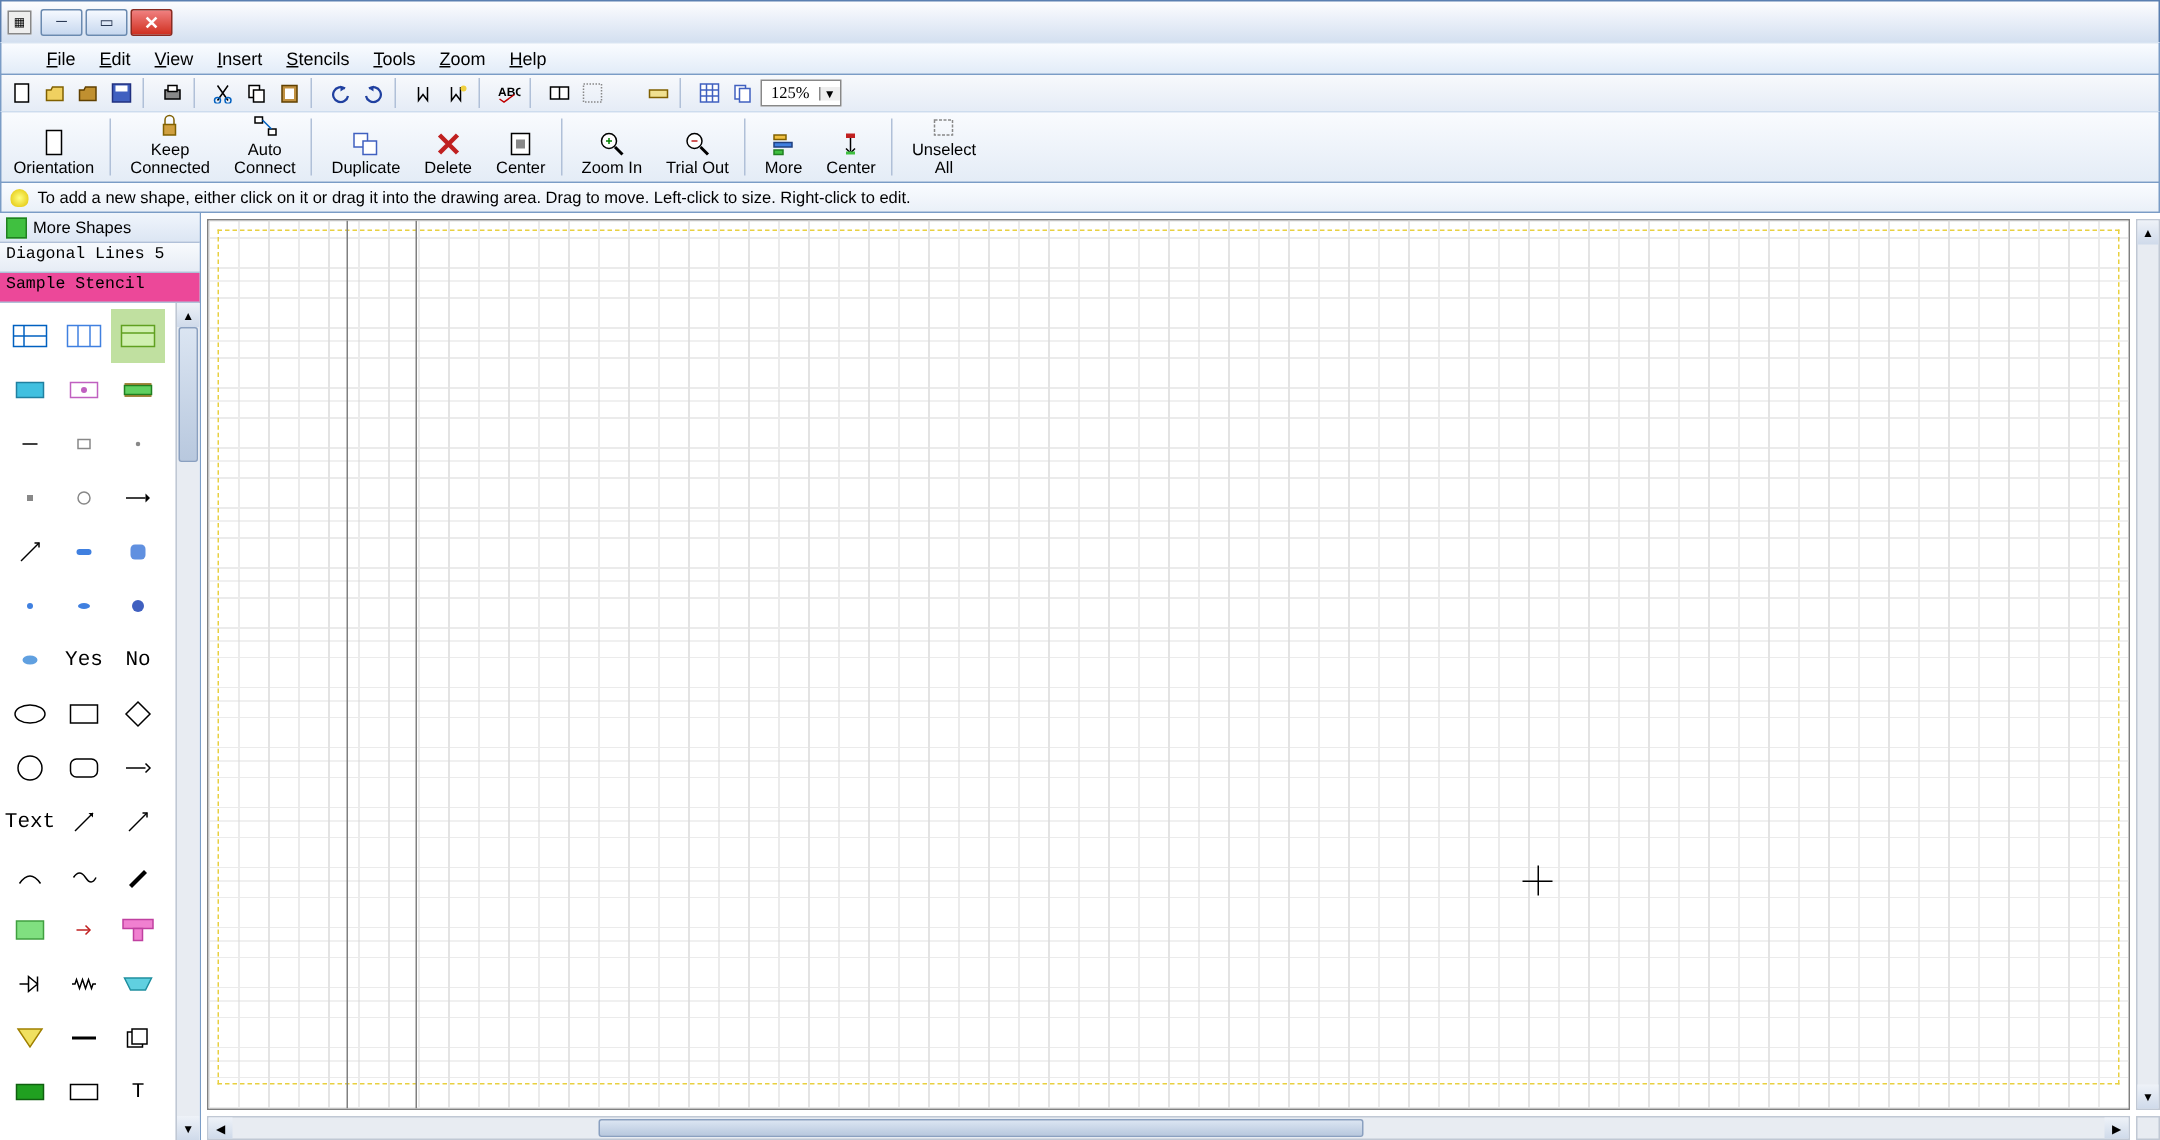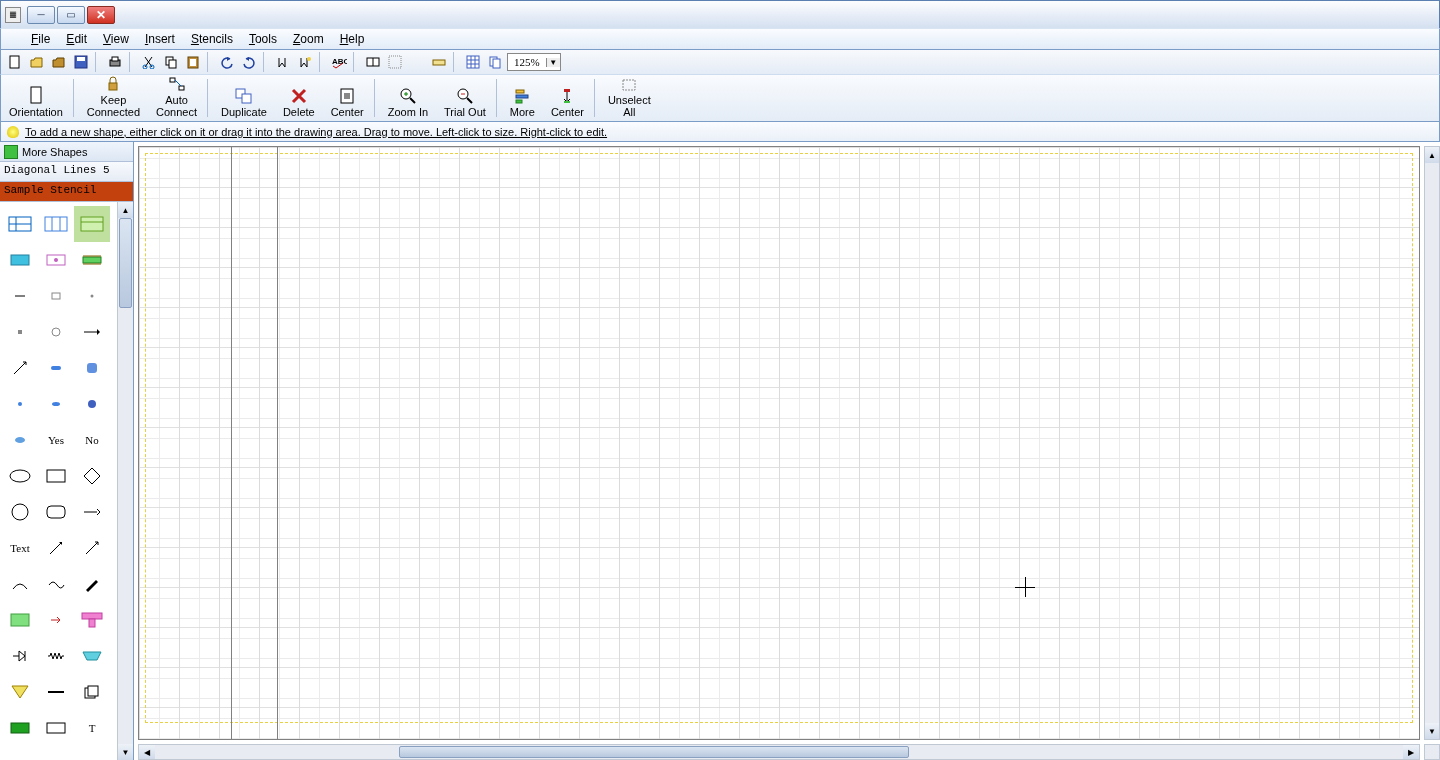--- a/index.html
+++ b/index.html
@@ -26,33 +26,33 @@
 .zoombox span { padding: 0 6px; font-size:11px; font-family:Tahoma; }
 .zoombox .dd { width:14px; text-align:center; border-left:1px solid #888; background:#eee; font-size:8px;}
 
 
 .toolbar2 { height: 48px; background: linear-gradient(#f9fbfe,#e4ecf6); border:1px solid #7a9cc6; border-top:1px solid #cddcee; display:flex; }
 .bigbtn { padding: 2px 8px 2px 8px; display:flex; flex-direction:column; align-items:center; justify-content:flex-end; font-family: "Courier New", monospace; font-size:11px; color:#000; cursor:default; line-height:1.15; text-align:center;margin-top:40px;}
 .bigbtn .icon { height:20px; display:flex; align-items:center; justify-content:center; margin-bottom:2px;}
 .t2sep { width:4px; border-left:1px solid #b0c0d8; margin:4px 2px;}
 
 
-.tipbar { height: 20px; background: linear-gradient(#fafcff,#eaf0f8); border-left:1px solid #7a9cc6; border-right:1px solid #7a9cc6; border-bottom:1px solid #7a9cc6; display:flex; align-items:center; padding: 0 6px; font-family:"Courier New", monospace; font-size:11px; color:#000;text-decoration:underline;}
+.tipbar { height: 20px; background: linear-gradient(#fafcff,#eaf0f8); border-left:1px solid #7a9cc6; border-right:1px solid #7a9cc6; border-bottom:1px solid #7a9cc6; display:flex; align-items:center; padding: 0 6px; font-family:"Courier New", monospace; font-size:11px; color:#000;}
 .bulb { width:12px; height:12px; background: radial-gradient(#ffff80,#e0c000); border-radius:50% 50% 40% 40%; margin-right:6px;}
 
 
 .main { display:flex; height: calc(760px - 28px - 22px - 24px - 48px - 20px); }
 .sidebar { width: 134px; border-right:1px solid #7a9cc6; display:flex; flex-direction:column; background:#f5f8fc;}
 .moreshapes { height:20px; background: linear-gradient(#f0f5fc,#dce6f3); border-bottom:1px solid #b0c0d8; display:flex; align-items:center; padding:0 4px; font-family:"Courier New",monospace; font-size:11px; cursor:default;}
 .moreshapes .ic { width:14px; height:14px; background:#40c040; border:1px solid #208020; margin-right:4px;}
 .stenciltab { height:20px; background: linear-gradient(#f8fafd,#e6ecf5); border-bottom:1px solid #b0c0d8; padding:2px 4px; font-family:"Courier New",monospace; font-size:11px; cursor:default;}
-.stenciltab.active { background:#c2410c; }
+.stenciltab.active { background:#ec4899; }
 .shapes-panel { flex:1; background:#fff; position:relative; overflow:hidden;}
 .shapes-grid { display:grid; grid-template-columns: repeat(3, 36px); gap: 0; padding: 4px 2px; }
-.shape-cell { height: 36px; display:flex; align-items:center; justify-content:center; cursor:default; font-size:11px; font-family:Liberation Serif, serif;}
+.shape-cell { height: 36px; display:flex; align-items:center; justify-content:center; cursor:default; font-size:14px; font-family:Liberation Mono, monospace;}
 .sb-vscroll { position:absolute; right:0; top:0; bottom:0; width:16px; background:#e8ecf2; border-left:1px solid #c0c8d4;}
 .sb-vscroll .thumb { position:absolute; top:16px; left:1px; right:1px; height:90px; background:linear-gradient(#dbe5f2,#b8c8de); border:1px solid #8aa0c0; border-radius:2px;}
 .sb-vscroll .arrow { position:absolute; left:0; right:0; height:16px; background:linear-gradient(#eef2f8,#cfdaea); display:flex;align-items:center;justify-content:center; font-size:8px;}
 .sb-vscroll .arrow.up { top:0;} .sb-vscroll .arrow.down{ bottom:0;}
 
 .canvas-wrap { flex:1; position:relative; background:#fff; }
 .canvas-inner { position:absolute; left:4px; top:4px; right:20px; bottom:20px; border:1px solid #808080; background:#fff; overflow:hidden;}
 .grid-bg { position:absolute; inset:0;
   background-image:
     linear-gradient(#e0e0e0 1px, transparent 1px),

